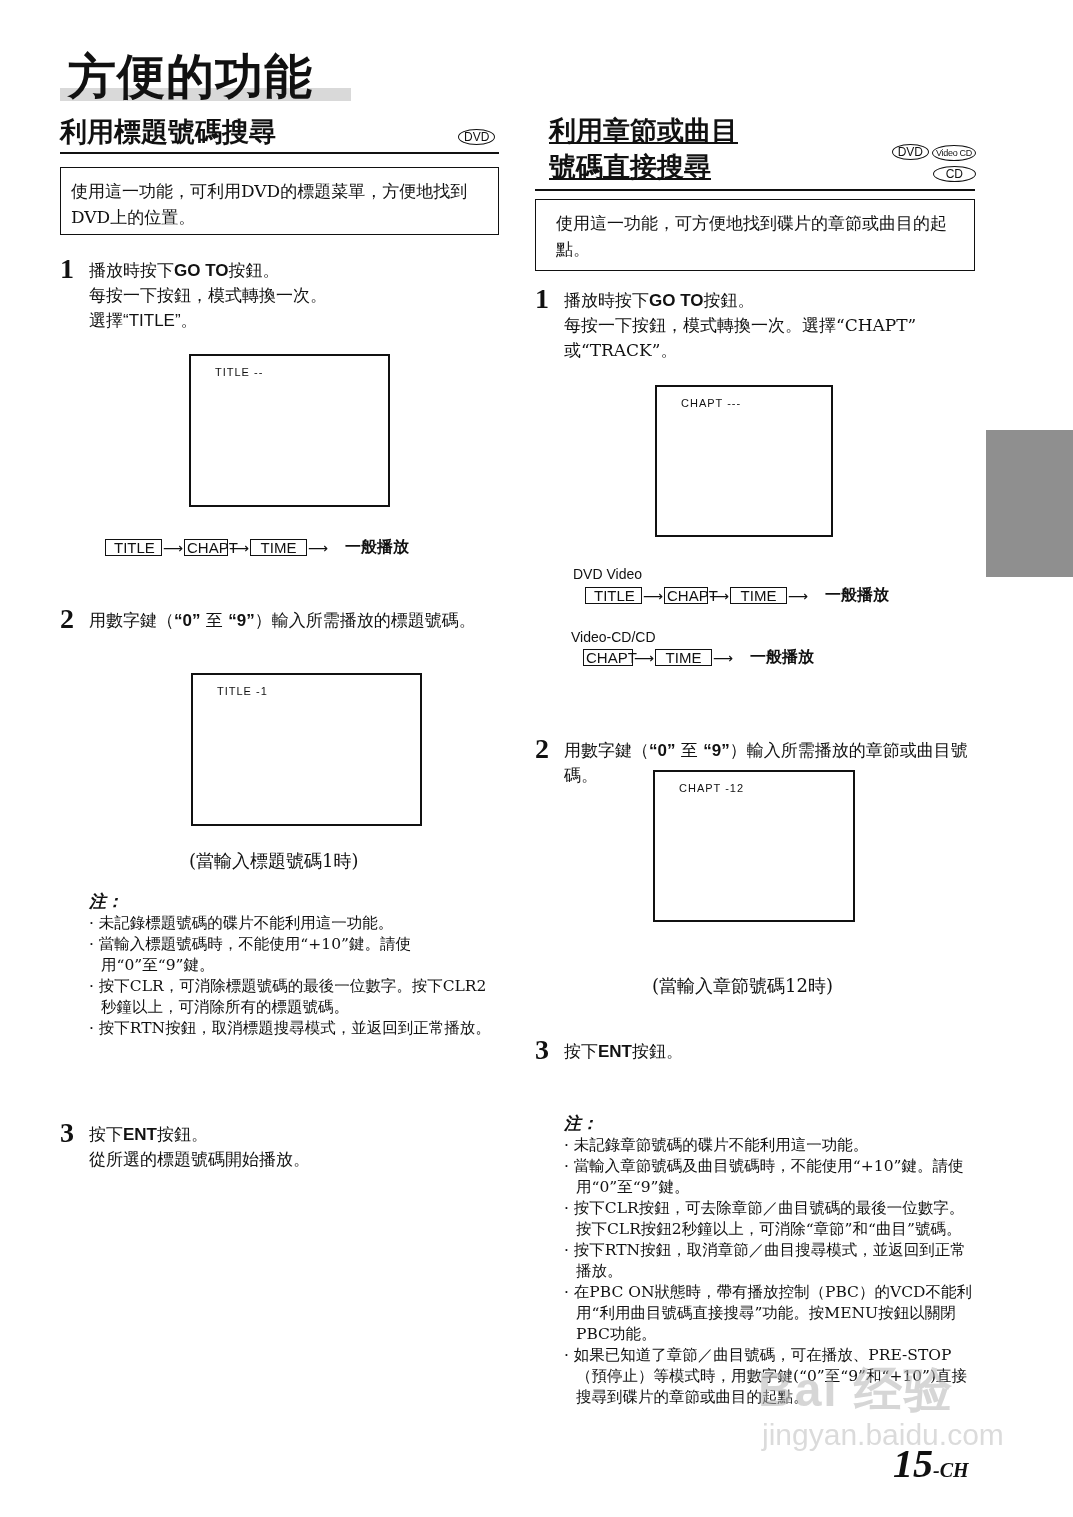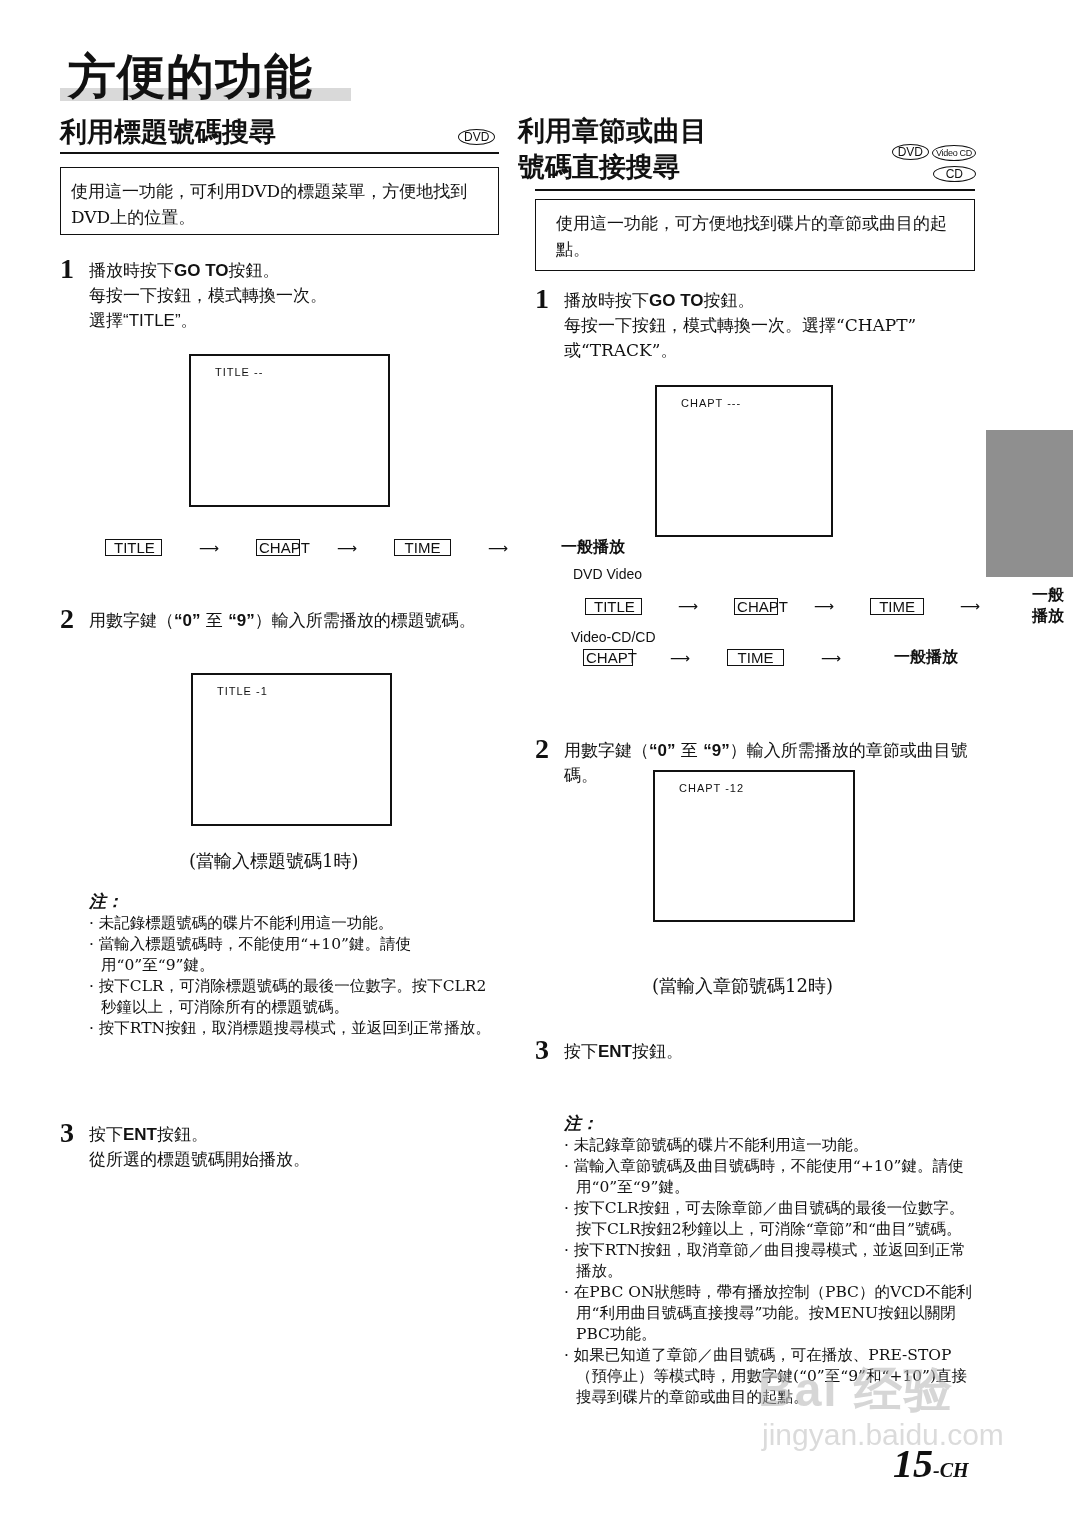--- a/index.html
+++ b/index.html
@@ -22,21 +22,21 @@
 
   .intro{border:1.3px solid #111;font-size:17px;line-height:26px;padding:10px 10px 10px 10px;box-sizing:border-box;}
 
   .step-num{font-family:"Liberation Serif","DejaVu Serif",serif;font-weight:bold;font-size:28px;line-height:30px;}
   .step-text{font-size:17px;line-height:25px;}
   .step-text b{font-family:"Liberation Sans",sans-serif;font-weight:bold;}
 
   .screen{border:2px solid #111;box-sizing:border-box;}
   .screen-text{position:absolute;left:24px;top:10px;font-size:11px;letter-spacing:1px;}
 
-  .flow{display:flex;align-items:center;font-family:"Liberation Sans",sans-serif;font-size:15px;gap:36px;}
+  .flow{display:flex;align-items:center;font-family:"Liberation Sans",sans-serif;font-size:15px;}
   .flow .box{border:1.2px solid #111;line-height:15px;padding:0 8px;text-align:center;}
   .flow .arrow{display:inline-block;width:22px;text-align:center;font-size:14px;}
   .flow .end{font-family:"DejaVu Sans",sans-serif;font-weight:bold;font-size:16px;margin-left:16px;}
   .flow-label{font-family:"Liberation Sans",sans-serif;font-size:14px;}
 
   .caption{font-size:18px;line-height:24px;}
   .note-head{font-family:"DejaVu Sans",sans-serif;font-weight:bold;font-style:italic;font-size:17px;}
   .notes{font-size:15.5px;line-height:21px;}
   .notes .n{padding-left:12px;text-indent:-12px;}
 
@@ -82,40 +82,40 @@
   <span class="box" style="width:39px;">TIME</span>
   <span class="arrow">⟶</span>
   <span class="end">一般播放</span>
 </div>
 
 <div class="abs step-num" style="left:60px;top:604px;">2</div>
 <div class="abs step-text" style="left:89px;top:608px;width:395px;">
   <span>用數字鍵（</span><b class="sans">“0”</b><span> 至 </span><b class="sans">“9”</b><span>）輸入所需播放的標題號碼。</span>
 </div>
 
-<div class="abs screen" style="left:191px;top:673px;width:201px;height:153px;">
+<div class="abs screen" style="left:191px;top:673px;width:231px;height:153px;">
   <div class="screen-text sans">TITLE -1</div>
 </div>
 <div class="abs caption" style="left:189px;top:837px;margin-top:12px;">(當輸入標題號碼1時)</div>
 
 <div class="abs note-head" style="left:89px;top:890px;">注：</div>
 <div class="abs notes" style="left:89px;top:913px;width:410px;">
   <div class="n">· 未記錄標題號碼的碟片不能利用這一功能。</div>
   <div class="n">· 當輸入標題號碼時，不能使用“+10”鍵。請使用“0”至“9”鍵。</div>
   <div class="n">· 按下CLR，可消除標題號碼的最後一位數字。按下CLR2秒鐘以上，可消除所有的標題號碼。</div>
   <div class="n">· 按下RTN按鈕，取消標題搜尋模式，並返回到正常播放。</div>
 </div>
 
 <div class="abs step-num" style="left:60px;top:1118px;">3</div>
 <div class="abs step-text" style="left:89px;top:1122px;width:400px;">
   <div><span>按下</span><b>ENT</b><span>按鈕。</span></div>
   <div>從所選的標題號碼開始播放。</div>
 </div>
 
-<div class="abs sec-title" style="left:518px;top:113px;">
+<div class="abs sec-title" style="left:549px;top:113px;text-decoration:underline;">
   <div>利用章節或曲目</div>
   <div>號碼直接搜尋</div>
 </div>
 <div class="abs" style="left:890px;top:141px;width:86px;text-align:right;">
   <span class="disc">DVD</span><span class="disc small" style="margin-left:3px;">Video CD</span>
   <div style="margin-top:2px;"><span class="disc" style="padding:0 12px;">CD</span></div>
 </div>
 <div class="abs rule" style="left:535px;top:189px;width:440px;"></div>
 
 <div class="abs intro" style="left:535px;top:199px;width:440px;height:72px;padding-left:20px;">使用這一功能，可方便地找到碟片的章節或曲目的起點。</div>

